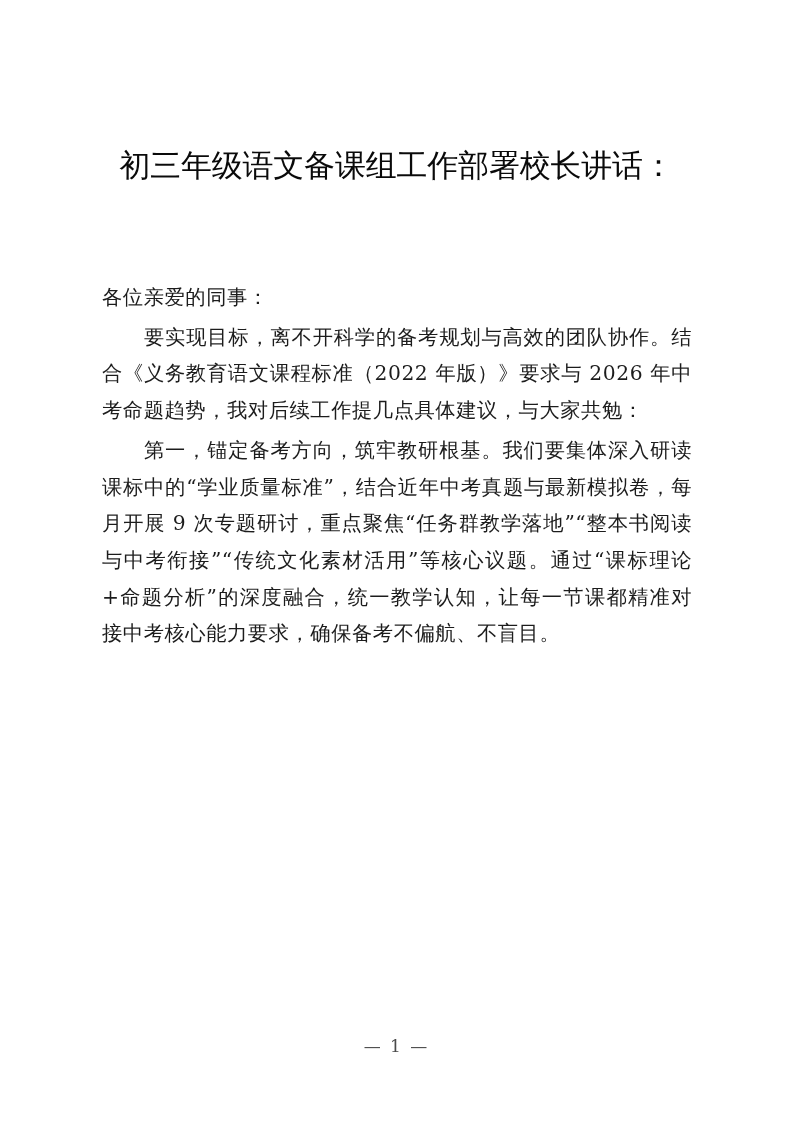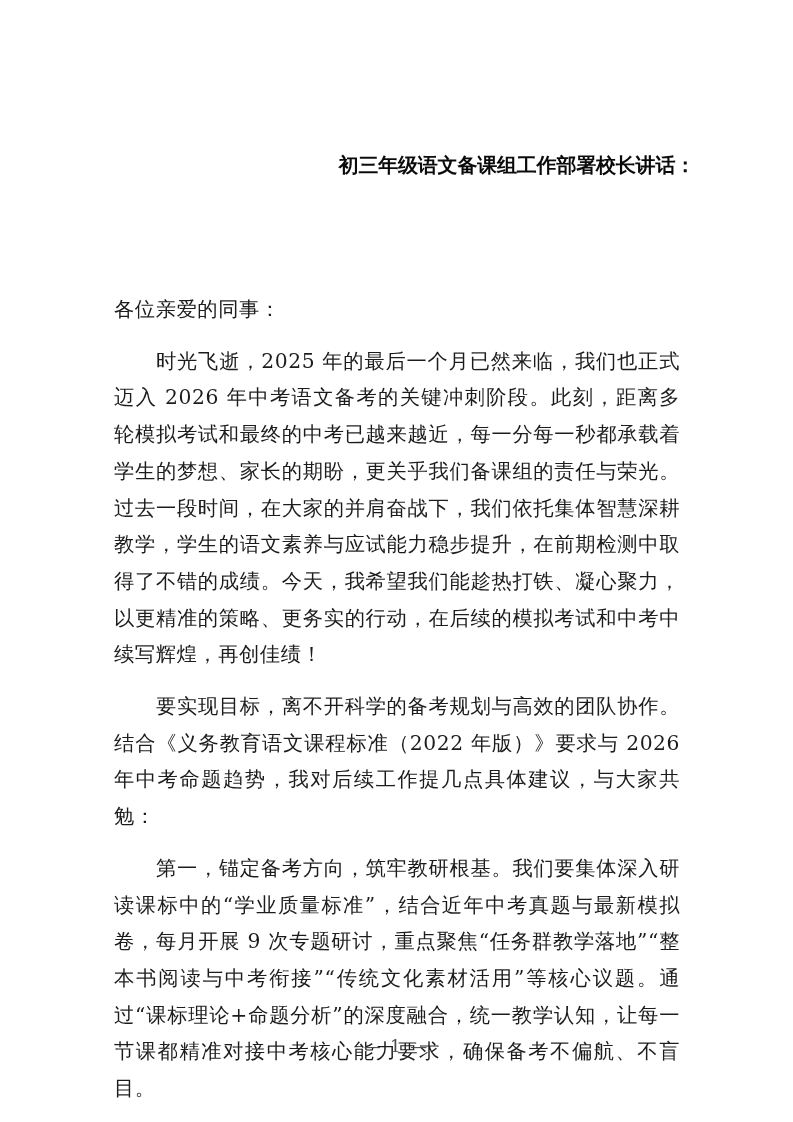--- a/index.html
+++ b/index.html
@@ -25,24 +25,24 @@
     height: 1122px;
     box-sizing: border-box;
   }
 
   
   .doc-title {
     position: absolute;
     left: 98px;
     top: 145px;
     width: 597px;
-    text-align: right;
+    text-align: center;
     font-family: "DejaVu Sans", "Liberation Sans", sans-serif;
-    font-weight: bold;
-    font-size: 20px;
+    font-weight: normal;
+    font-size: 31px;
     line-height: 40px;
     letter-spacing: 0px;
     color: #0a0a0a;
   }
   .title-line {
     display: block;
     white-space: nowrap;
   }
   .title-line-1 {
     letter-spacing: -0.2px;
@@ -52,21 +52,21 @@
   }
 
   
   .body-block {
     position: absolute;
     left: 99px;
     top: 276px;
     width: 596px;
   }
   p.para {
-    margin: 15px;
+    margin: 3px;
     padding: 0;
     font-family: "DejaVu Serif", "Liberation Serif", serif;
     font-size: 20.3px;
     line-height: 36.7px;
     color: #1c1c1c;
     text-align: justify;
     text-justify: inter-ideograph;
     letter-spacing: 0.55px;
     text-indent: 0;
     word-break: break-all;
@@ -92,21 +92,20 @@
 <body>
 
 <div class="page">
 
   <div class="doc-title">
     <span class="title-line title-line-1">初三年级语文备课组工作部署校长讲话：</span>
   </div>
 
   <div class="body-block">
     <p class="para">各位亲爱的同事：</p>
-    <p class="para indent">时光飞逝，2025 年的最后一个月已然来临，我们也正式迈入 2026 年中考语文备考的关键冲刺阶段。此刻，距离多轮模拟考试和最终的中考已越来越近，每一分每一秒都承载着学生的梦想、家长的期盼，更关乎我们备课组的责任与荣光。过去一段时间，在大家的并肩奋战下，我们依托集体智慧深耕教学，学生的语文素养与应试能力稳步提升，在前期检测中取得了不错的成绩。今天，我希望我们能趁热打铁、凝心聚力，以更精准的策略、更务实的行动，在后续的模拟考试和中考中续写辉煌，再创佳绩！</p>
     <p class="para indent">要实现目标，离不开科学的备考规划与高效的团队协作。结合《义务教育语文课程标准（2022 年版）》要求与 2026 年中考命题趋势，我对后续工作提几点具体建议，与大家共勉：</p>
     <p class="para indent">第一，锚定备考方向，筑牢教研根基。我们要集体深入研读课标中的“学业质量标准”，结合近年中考真题与最新模拟卷，每月开展 9 次专题研讨，重点聚焦“任务群教学落地”“整本书阅读与中考衔接”“传统文化素材活用”等核心议题。通过“课标理论+命题分析”的深度融合，统一教学认知，让每一节课都精准对接中考核心能力要求，确保备考不偏航、不盲目。</p>
   </div>
 
   <div class="footer">
     <span>— 1 —</span>
   </div>
 
 </div>
 

